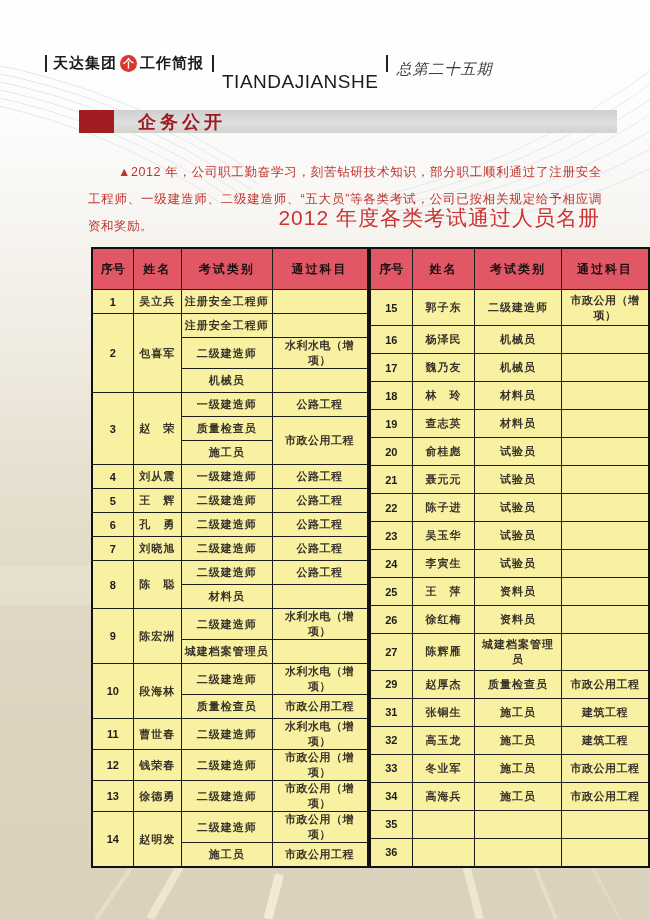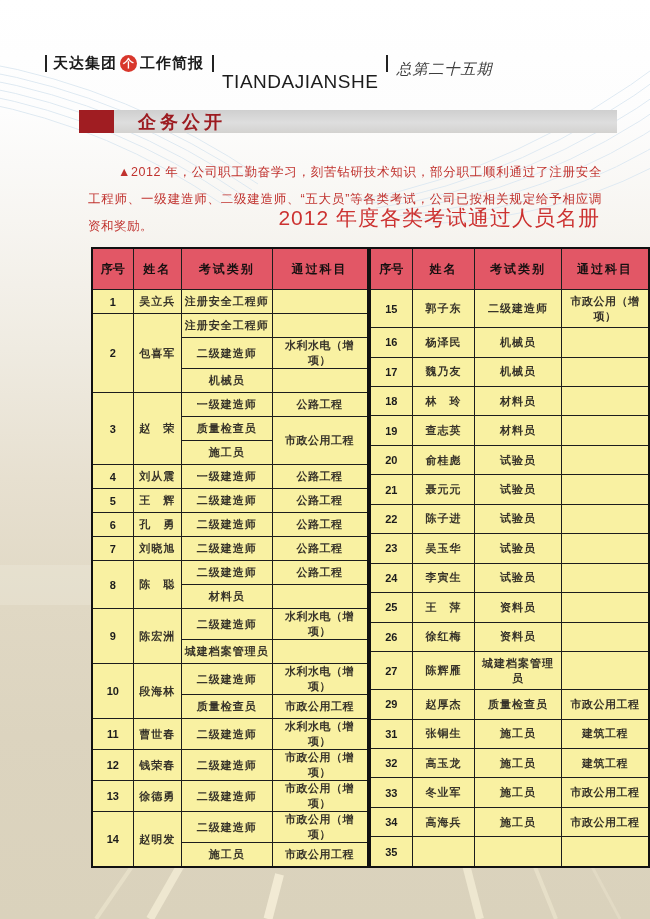--- a/index.html
+++ b/index.html
@@ -383,17 +383,23 @@
             <td class="c1">高海兵</td>
             <td class="c2">施工员</td>
             <td class="c3">市政公用工程</td>
           </tr>
           <tr>
             <td class="c0">35</td>
             <td class="c1"></td>
             <td class="c2"></td>
             <td class="c3"></td>
           </tr>
+          <tr>
+            <td class="c0">36</td>
+            <td class="c1"></td>
+            <td class="c2"></td>
+            <td class="c3"></td>
+          </tr>
         </tbody>
       </table>
   </div>
 
 </div>
 
 </body></html>

